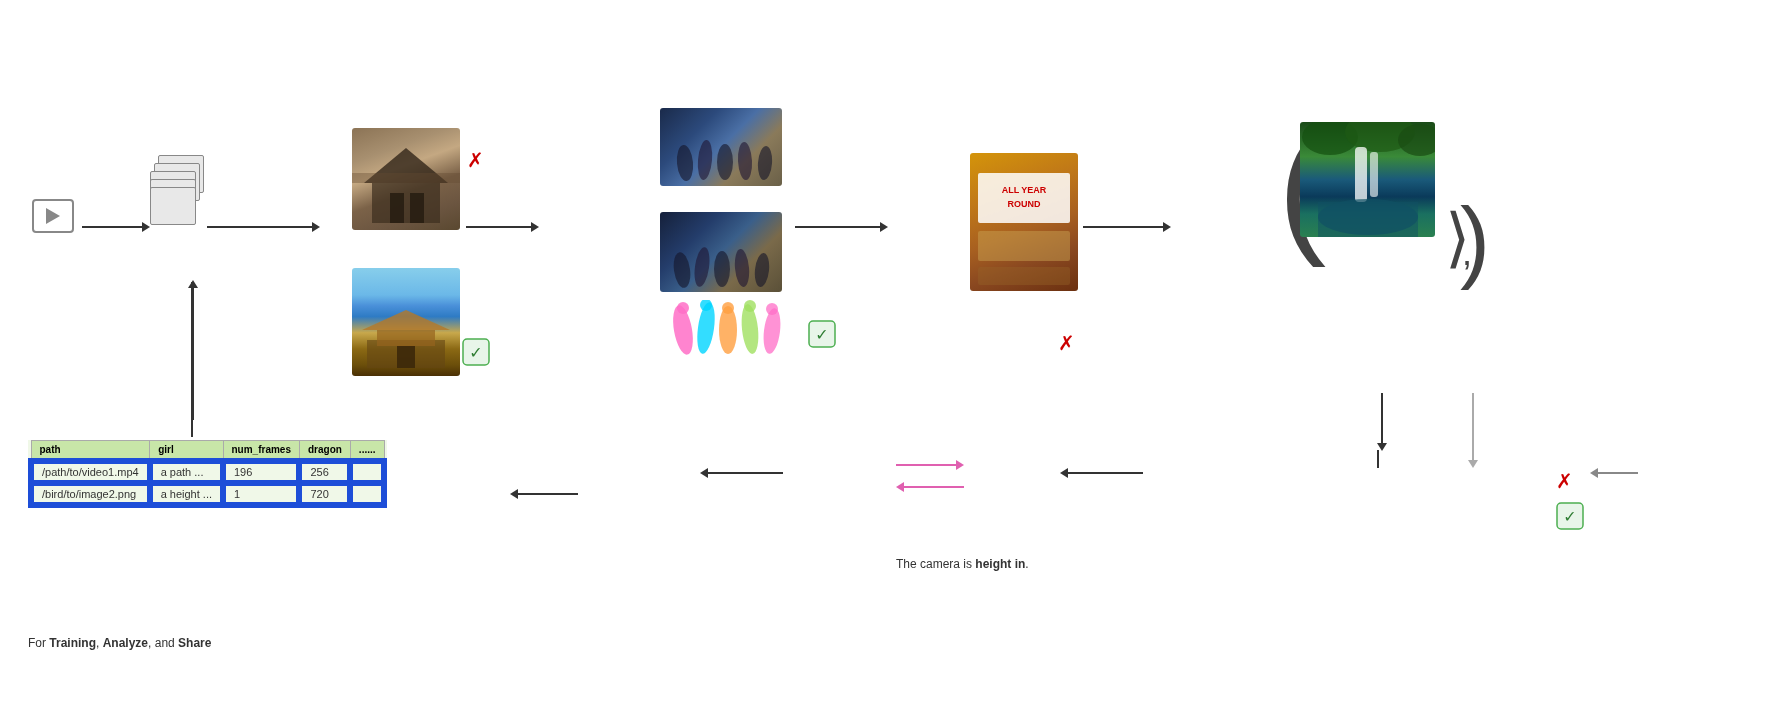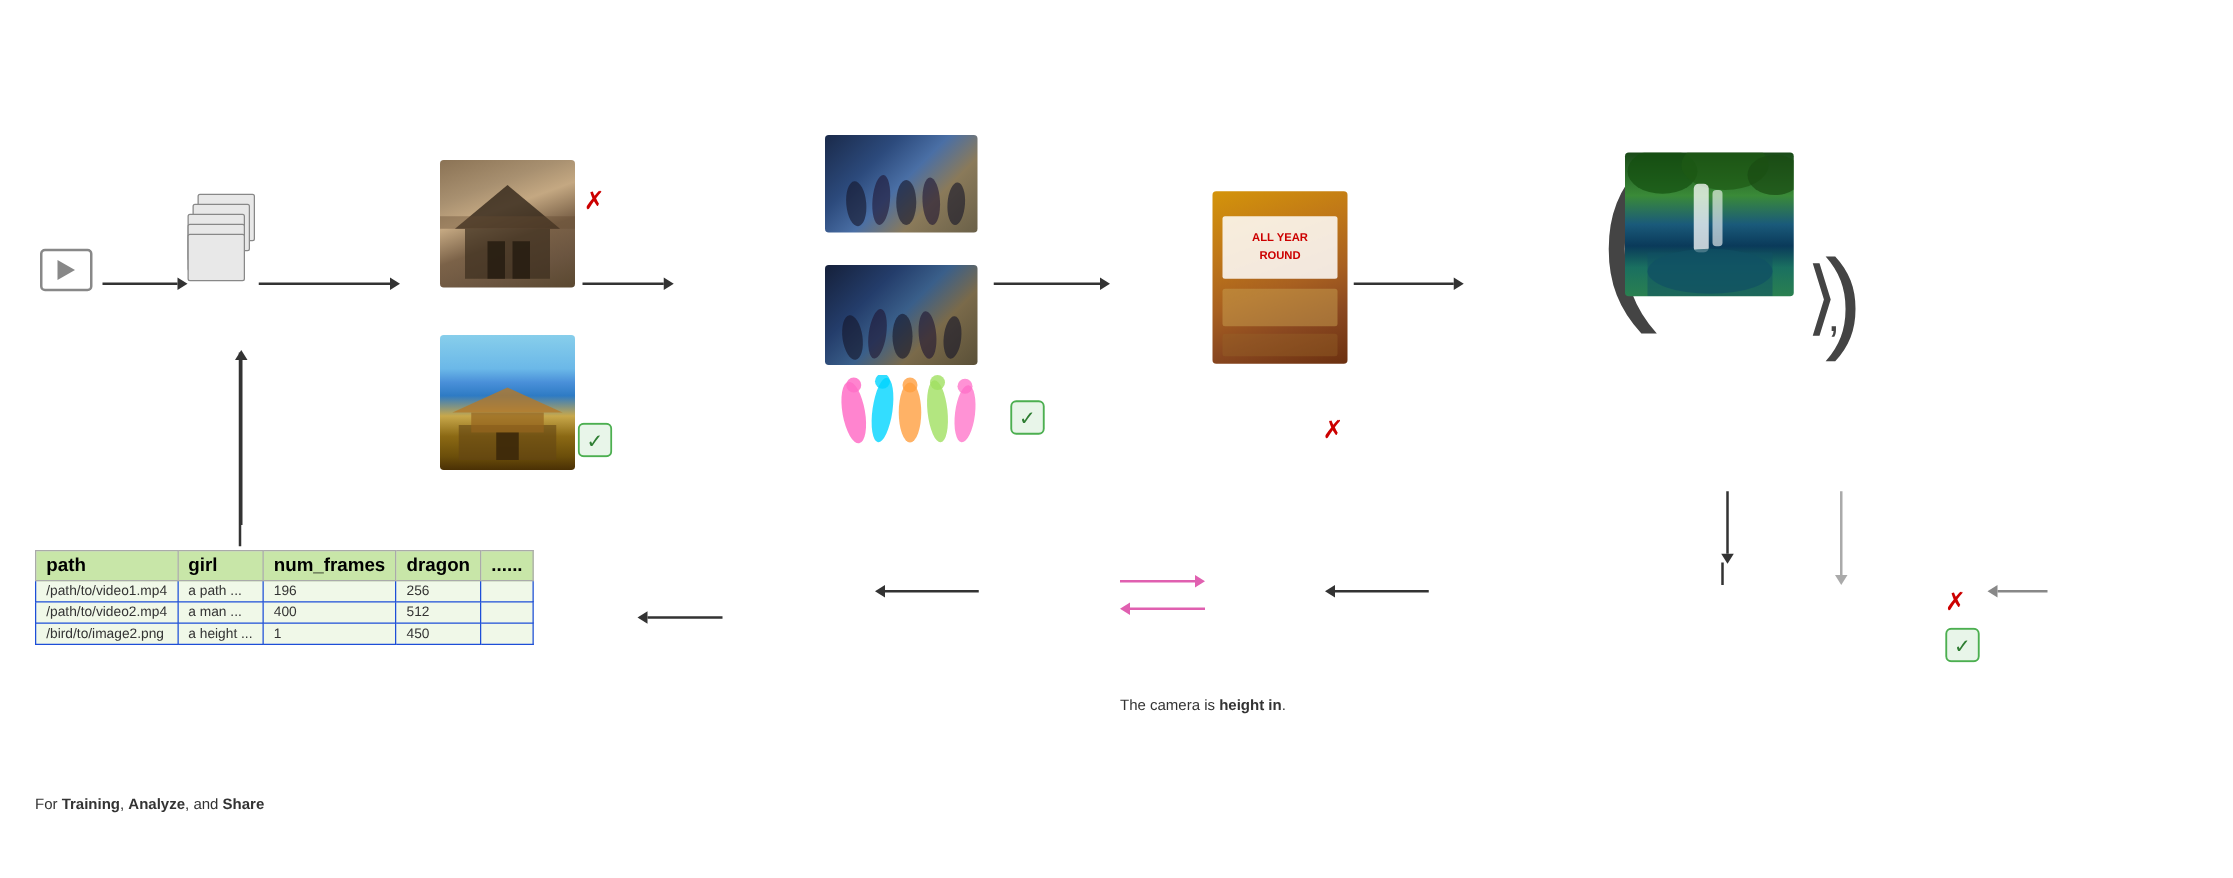--- a/index.html
+++ b/index.html
@@ -67,26 +67,26 @@
       position: absolute;
       top: 440px;
       left: 28px;
       border-collapse: collapse;
       background: #f0f8e8;
     }
     .data-table th {
       background: #c8e6a8;
       border: 1px solid #aaa;
       padding: 3px 8px;
-      font-size: 15px;
+      font-size: 10px;
       font-weight: bold;
       text-align: left;
     }
     .data-table td {
-      border: 1px solid #1d4ed8;
+      border: 6px solid #1d4ed8;
       padding: 2px 8px;
       font-size: 11px;
       color: #333;
       margin-left: 32px;
     }
   </style>
 </head>
 <body>
 
 <div class="main-title"></div>
@@ -297,31 +297,24 @@
   </thead>
   <tbody>
     <tr>
       <td>/path/to/video1.mp4</td>
         <td>a path ...</td>
         <td>196</td>
         <td>256</td>
         <td></td>
     </tr>
     <tr>
-      <td>/path/to/video2.mp4</td>
-        <td>a man ...</td>
-        <td>400</td>
-        <td>512</td>
-        <td></td>
-    </tr>
-    <tr>
       <td>/bird/to/image2.png</td>
         <td>a height ...</td>
         <td>1</td>
-        <td>450</td>
+        <td>720</td>
         <td></td>
     </tr>
   </tbody>
 </table>
 
 <div style="position:absolute;top:636px;left:28px;font-size:12px;color:#333;">
   For <strong>Training</strong>, <strong>Analyze</strong>, and <strong>Share</strong>
 </div>
 
 <div style="position:absolute;top:489px;left:510px;display:flex;align-items:center;flex-direction:row-reverse;">

